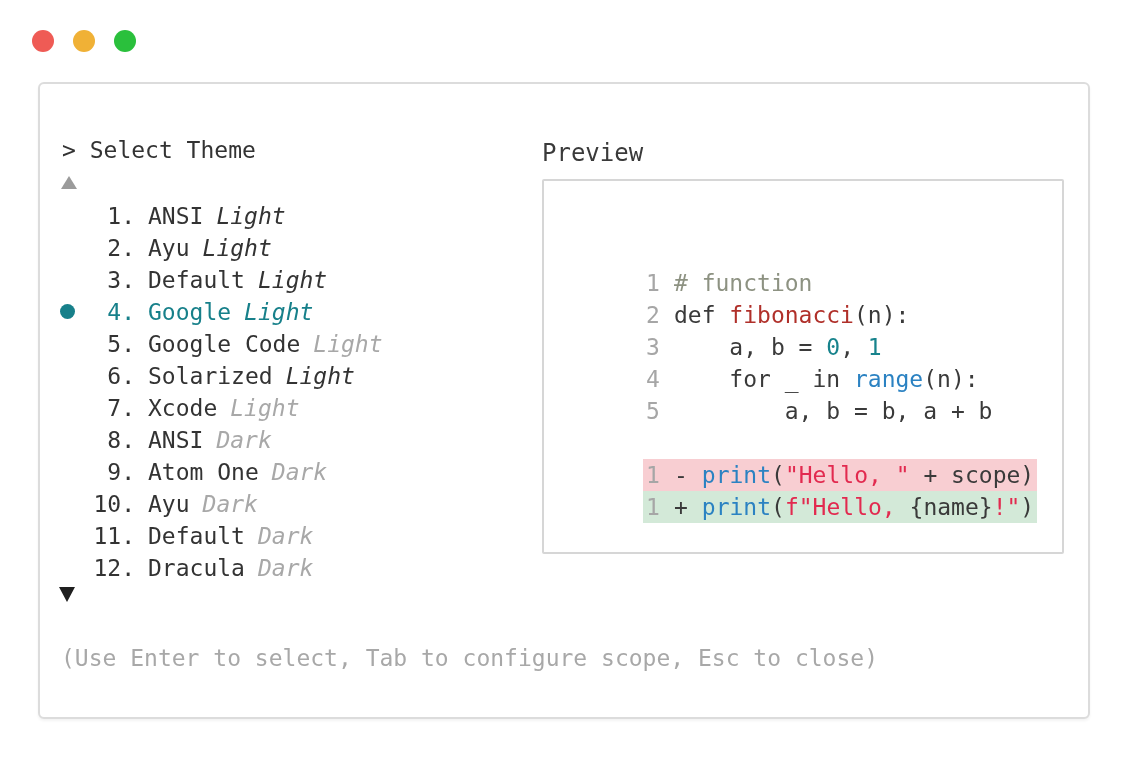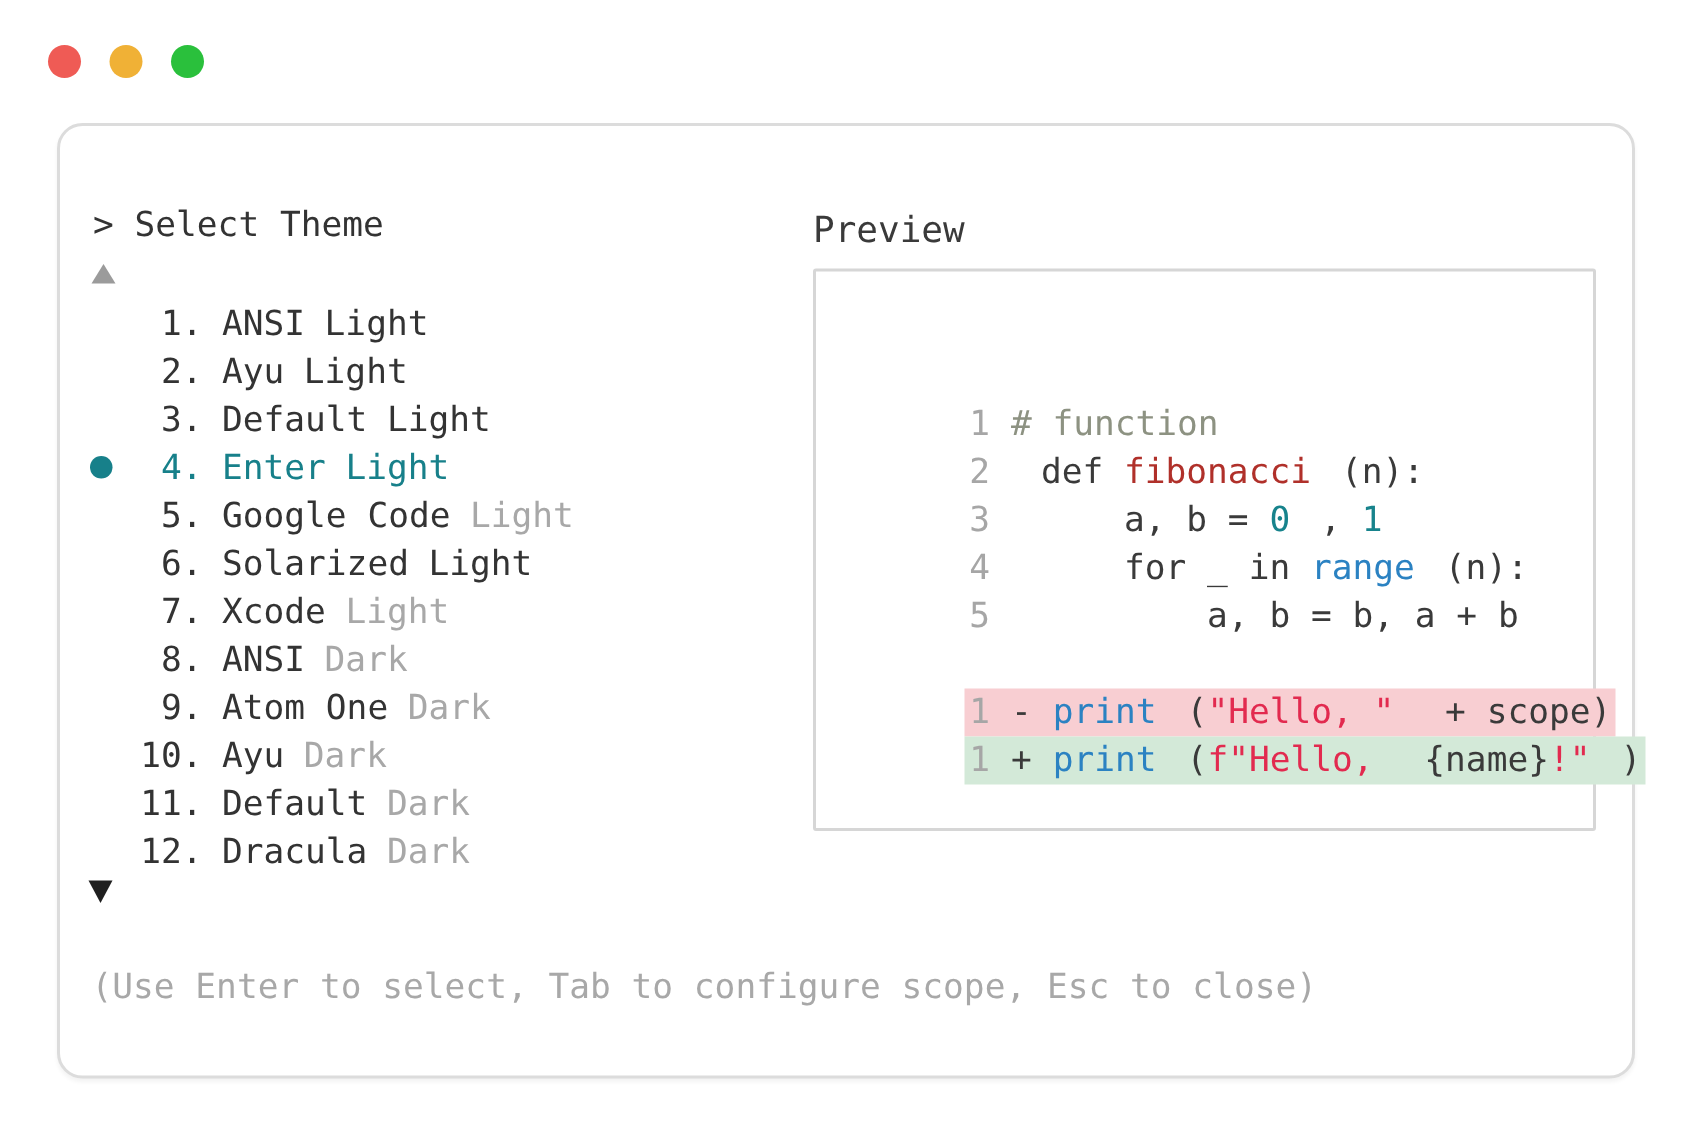--- a/index.html
+++ b/index.html
@@ -26,21 +26,21 @@
   .light.red    { background: var(--traffic-red); }
   .light.yellow { background: var(--traffic-yellow); }
   .light.green  { background: var(--traffic-green); }
 
   
   .window {
     position: absolute; left: 38px; top: 82px;
     width: 1052px; height: 637px;
     background: #fff;
     border: 2px solid var(--window-border);
-    border-radius: 17px;
+    border-radius: 6px;
     box-shadow: 0 2px 3px rgba(0,0,0,0.05);
   }
 
   .select-header { position: absolute; left: 22px; top: 50px; line-height: 32px; white-space: pre; }
   .preview-label { position: absolute; left: 502px; top: 53px; line-height: 32px; font-size: 24px; color: var(--code-default); }
 
   
   .arrow-up {
     position: absolute; left: 21px; top: 92px;
     width: 0; height: 0;
@@ -58,38 +58,38 @@
   .theme-list { position: absolute; left: 0; top: 116px; }
   .theme-row { display: flex; height: 32px; line-height: 32px; padding-left: 19px; cursor: default; }
   .theme-row .marker { width: 33px; }
   .theme-row .dot { display: none; }
   .theme-row.selected .dot {
     display: block; width: 15px; height: 15px; border-radius: 50%;
     background: var(--accent-teal); margin-top: 8px; margin-left: 1px;
   }
   .theme-row .num { width: 43px; text-align: right; color: var(--text-dark); }
   .theme-row .label { margin-left: 13px; white-space: pre; color: var(--text-dark); }
-  .theme-row .suffix { margin-left: 13px; }
+  .theme-row .suffix { margin-left: 13px; font-style: italic; }
   .theme-row .suffix.muted { color: var(--text-gray); }
   .theme-row.selected .num,
   .theme-row.selected .label,
   .theme-row.selected .suffix { color: var(--accent-teal); }
 
   
   .preview-box {
     position: absolute; left: 502px; top: 95px;
     width: 522px; height: 375px;
     border: 2px solid var(--preview-border);
     border-radius: 2px;
     background: #fff;
     padding: 54px 0 0 19px;
   }
   .code-line { height: 32px; line-height: 32px; white-space: pre; color: var(--code-default); }
   .ln { color: #a6a6a6; margin-right: 14px; }
-  .tk-code    { color: var(--code-default); margin-left: 20px; }
+  .tk-code    { color: var(--code-default); }
   .tk-comment { color: var(--comment-gray); }
   .tk-func    { color: var(--func-red); }
   .tk-num     { color: var(--number-teal); }
   .tk-builtin { color: var(--builtin-blue); }
   .tk-string  { color: var(--string-red); }
 
   .diff-band { display: inline-block; padding: 0 3px; margin-left: -3px; height: 32px; }
   .diff-band .ln { margin-right: 0; }
   .diff-band .sign { margin: 0 14px; color: var(--code-default); }
   .diff-band.removed { background: var(--diff-removed-bg); }
@@ -131,21 +131,21 @@
       <span class="marker"></span>
       <span class="num">3.</span>
       <span class="label">Default</span>
       <span class="suffix">Light</span>
     </div>
     <div class="theme-row selected">
       <span class="marker">
           <span class="dot"></span>
         </span>
       <span class="num">4.</span>
-      <span class="label">Enter</span>
+      <span class="label">Google</span>
       <span class="suffix">Light</span>
     </div>
     <div class="theme-row">
       <span class="marker"></span>
       <span class="num">5.</span>
       <span class="label">Google Code</span>
       <span class="suffix muted">Light</span>
     </div>
     <div class="theme-row">
       <span class="marker"></span>

